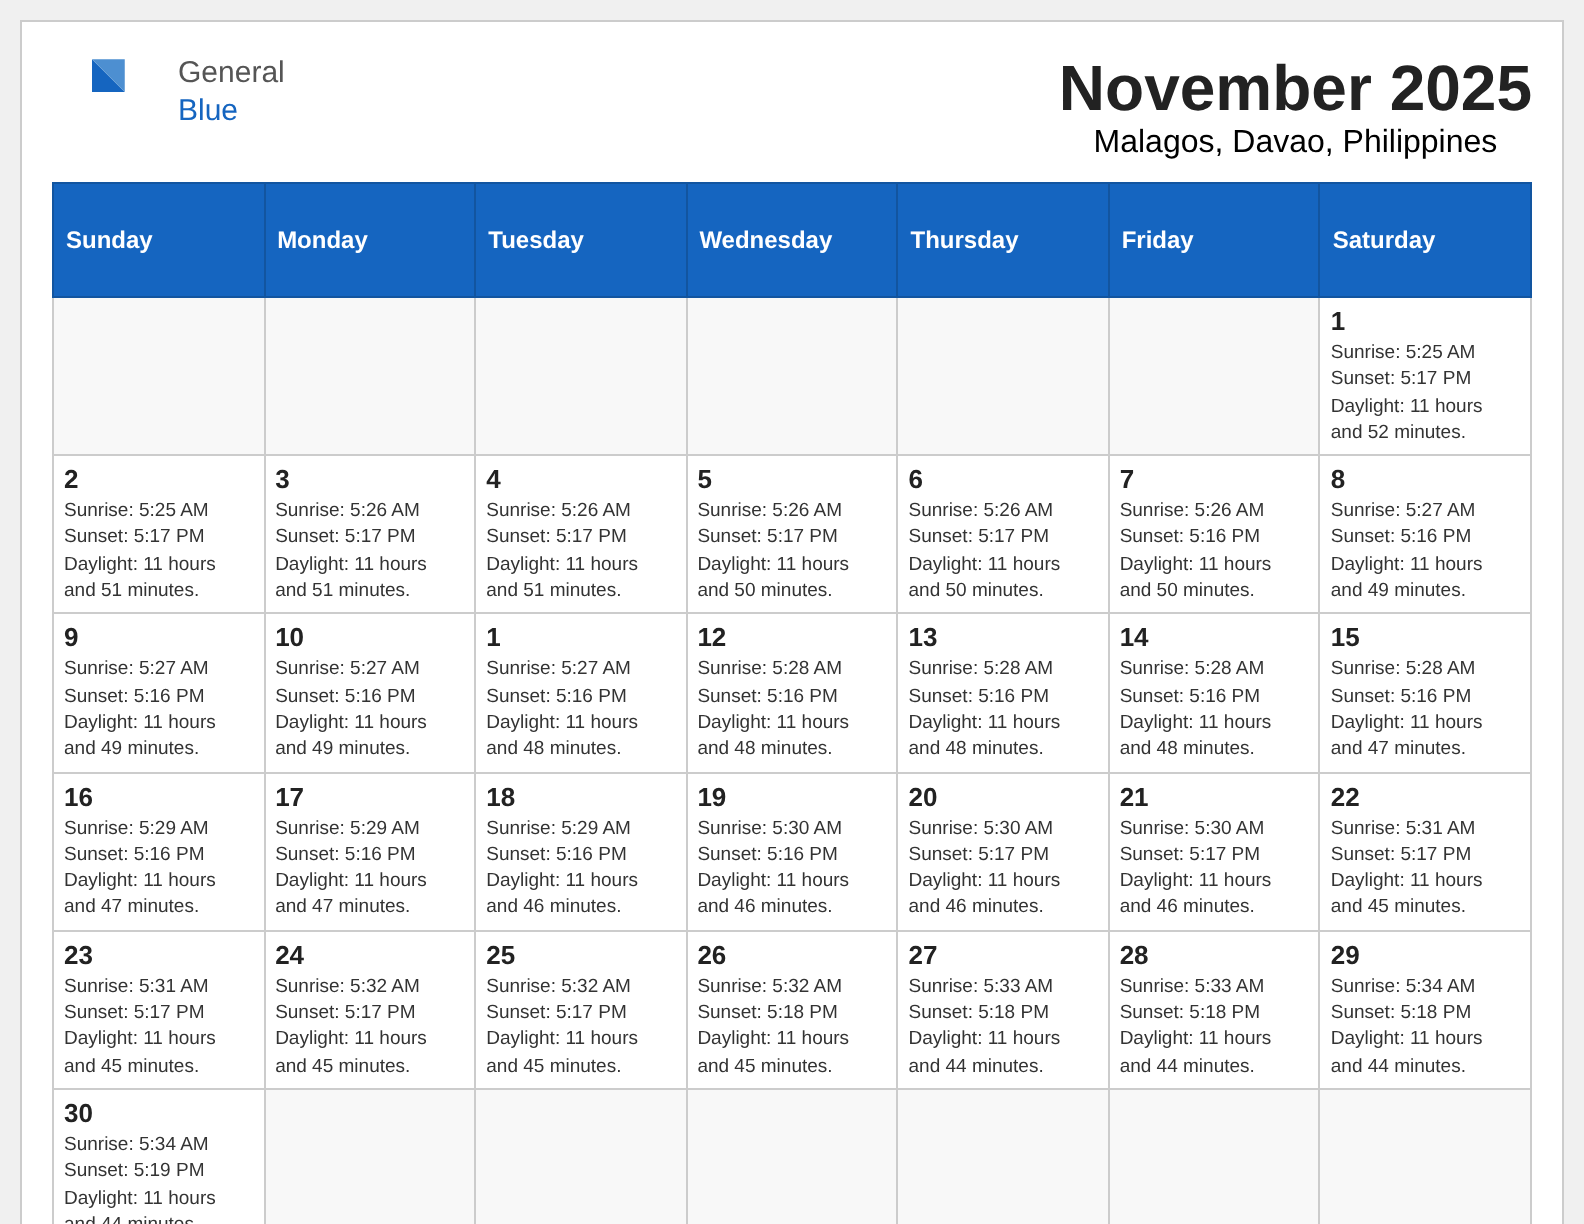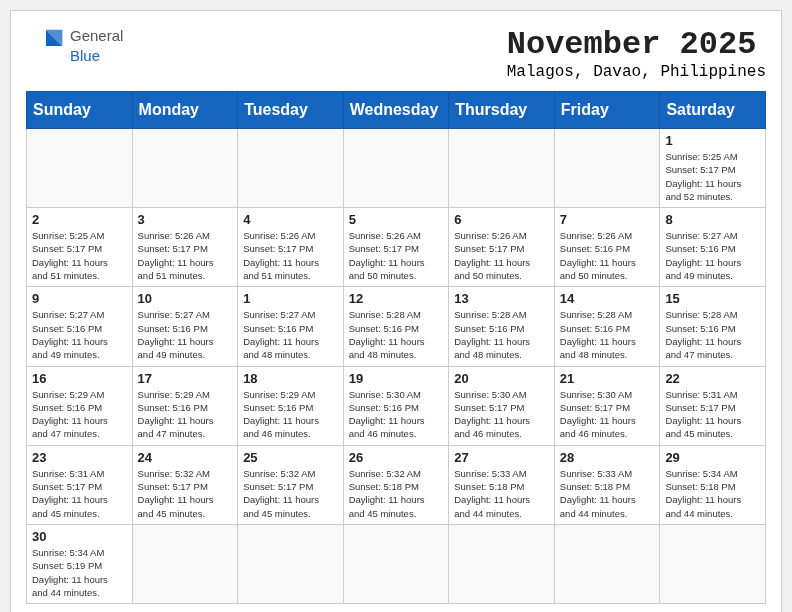--- a/index.html
+++ b/index.html
@@ -16,46 +16,46 @@
       padding: 15px;
     }
     .header-section {
       display: flex;
       justify-content: space-between;
       align-items: flex-start;
       margin-bottom: 10px;
     }
     .logo-area {
       display: flex;
-      gap: 4px;
+      align-items: center;
+      gap: 23px;
     }
     .title-area {
-      text-align: left;
-      font-family: Liberation Mono, monospace;
+      text-align: center;
     }
     .month-title {
       font-size: 32px;
       font-weight: bold;
       color: #222;
     }
     .location-title {
       font-size: 16px;
       color: #000000;
     }
     .calendar-table {
       width: 100%;
       border-collapse: collapse;
       font-size: 10px;
     }
     .calendar-table th {
       background-color: #1565c0;
       color: white;
       text-align: left;
-      padding: 9px 6px;
-      font-size: 16px;
+      padding: 21px 6px;
+      font-size: 12px;
       font-weight: bold;
       border: 1px solid #1255a0;
     }
     .calendar-table td {
       border: 1px solid #ccc;
       vertical-align: top;
       padding: 4px 5px;
       width: calc(100% / 7);
       min-height: 70px;
       height: 75px;

